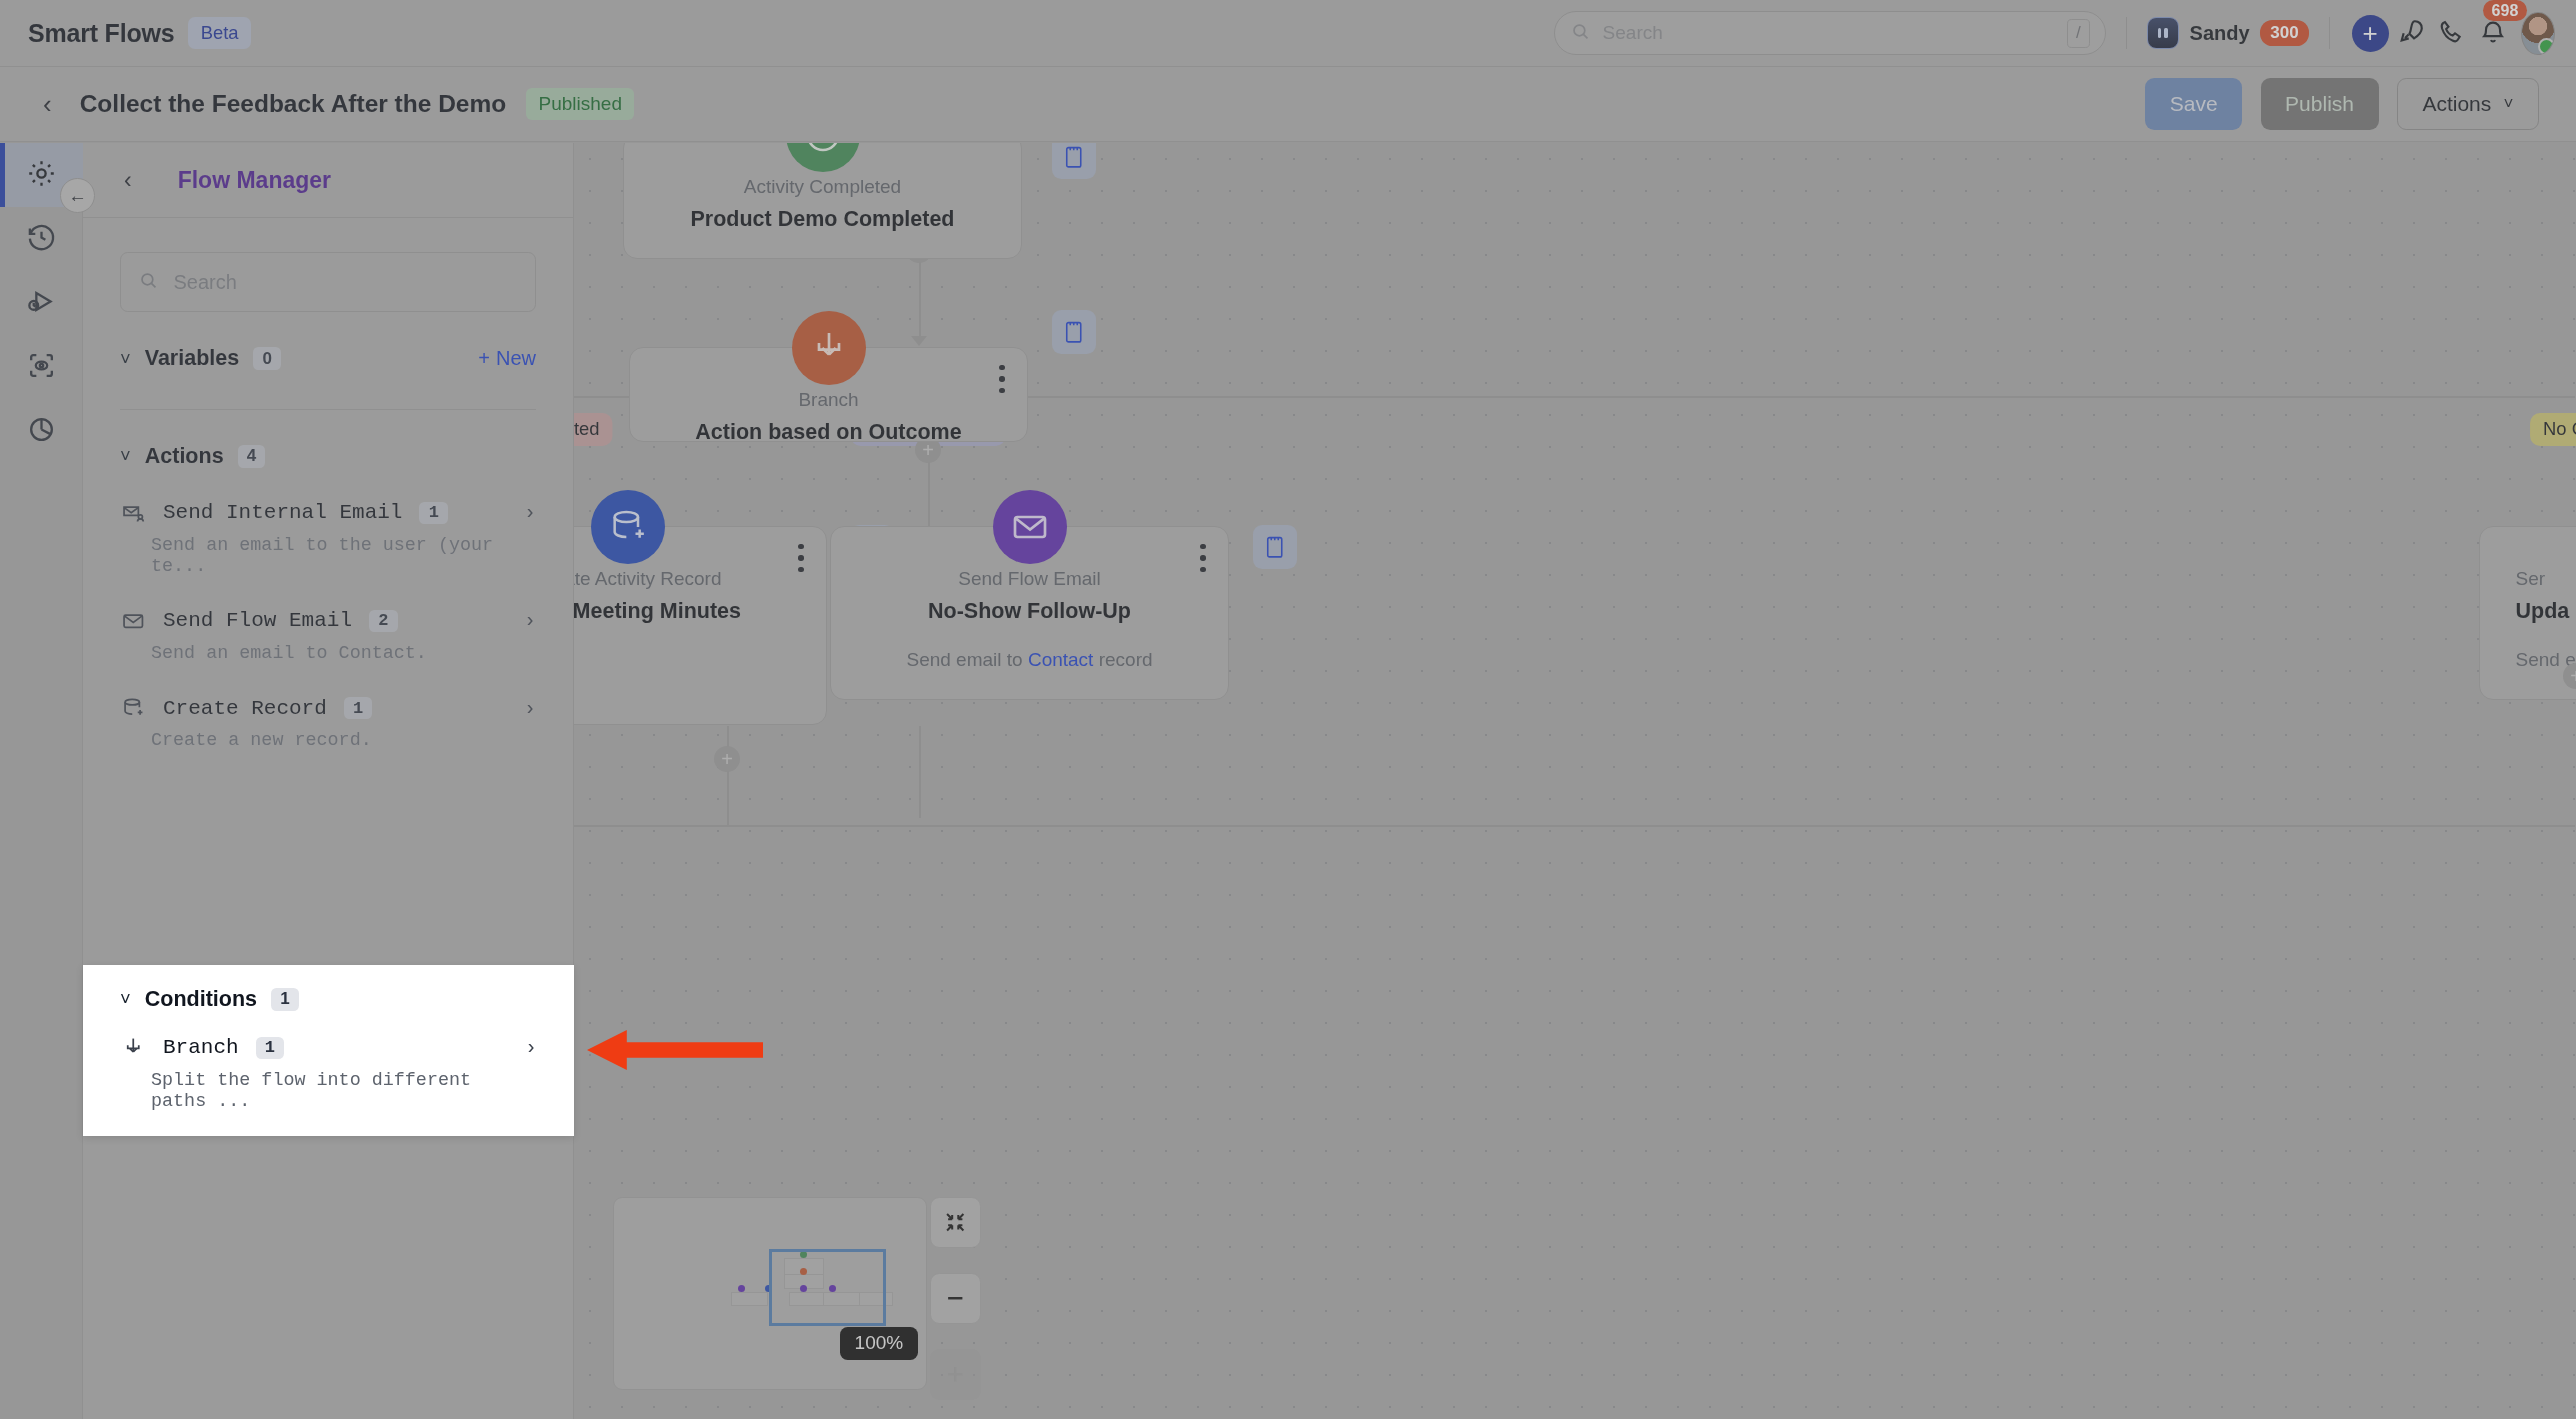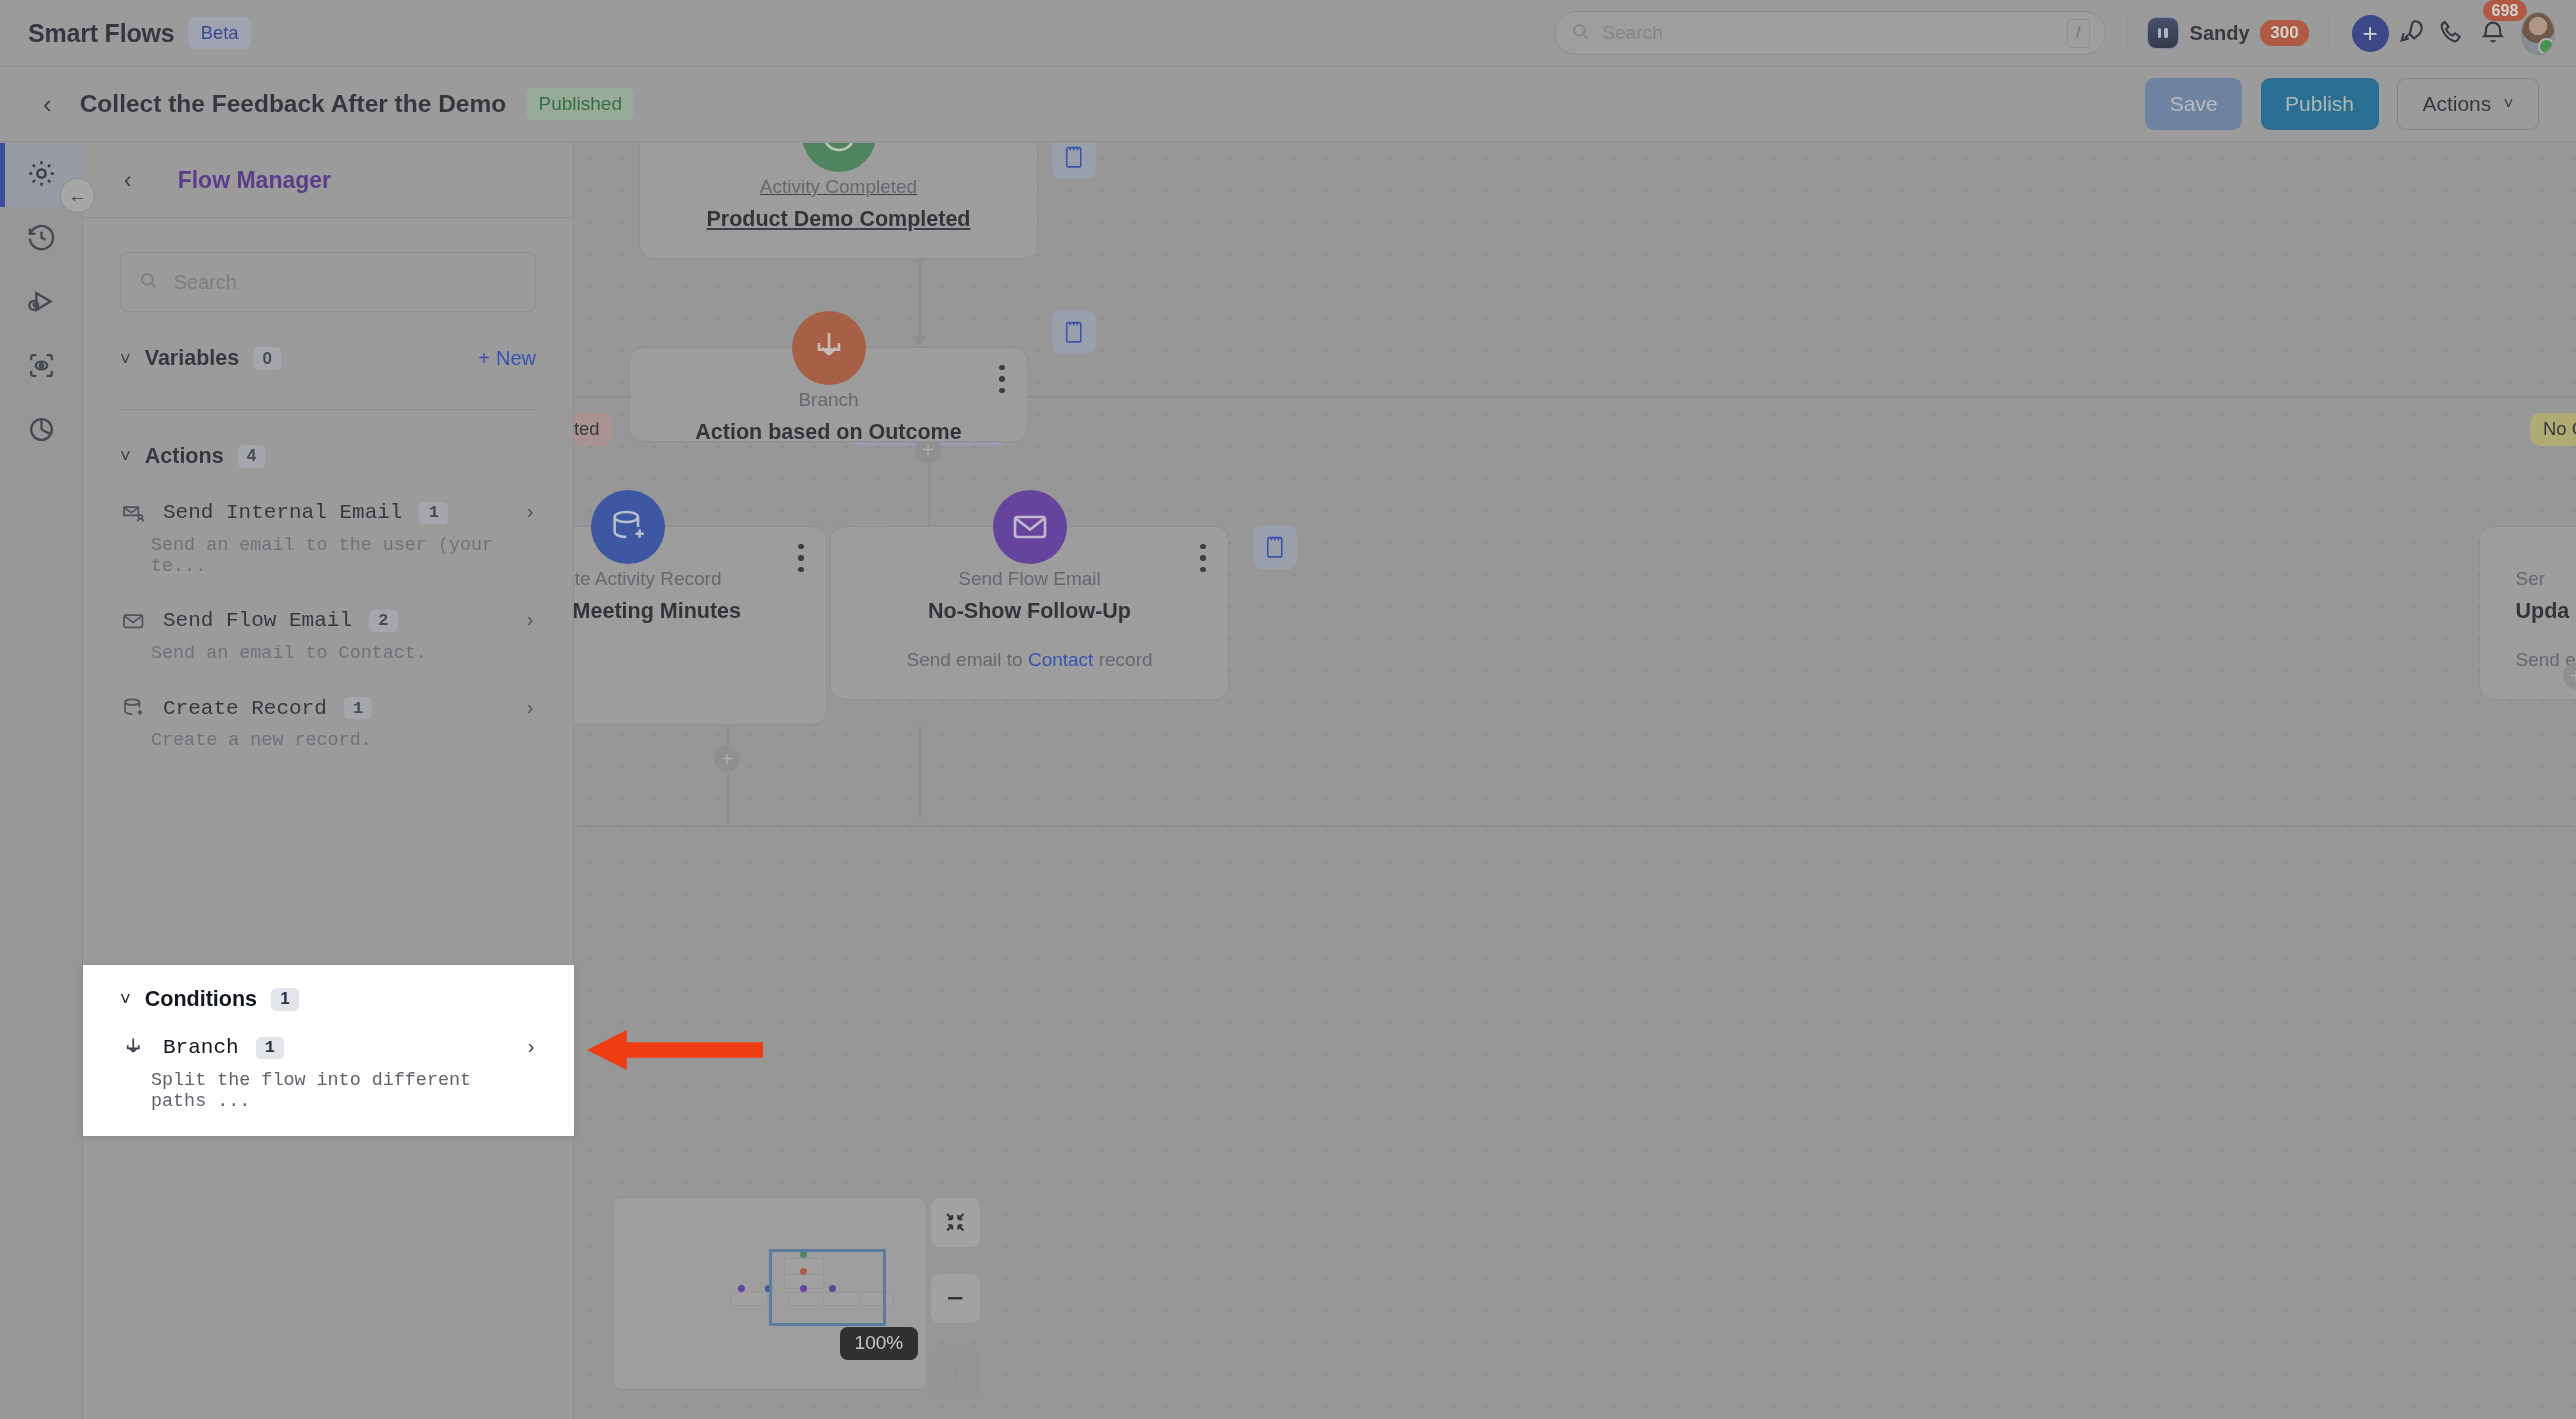--- a/index.html
+++ b/index.html
@@ -82,21 +82,21 @@
   .published{
     margin-left:20px; background:#a9c6ad; color:#14692a; font-size:19px;
     padding:4.6px 12.3px; border-radius:6.1px; font-weight:500;
   }
   .sub-spacer{flex:1;}
   .btn{
     height:52px; border-radius:9.2px; font-size:21px; display:flex; align-items:center;
     justify-content:center; padding:0 24.5px; cursor:pointer; font-weight:500;
   }
   .btn-save{ background:#6a87b7; color:#d8dde6; }
-  .btn-publish{ background:#0369a1; color:#cbd9cd; margin-left:18.4px; }
+  .btn-publish{ background:#737373; color:#cbd9cd; margin-left:18.4px; }
   .btn-actions{
     background:transparent; border:0.8px solid #8c8c8c; color:#13171e;
     margin-left:18.4px; margin-right:37px; gap:12.3px;
   }
   .chev-dn{ font-size:17px; }
 
   
   #rail{
     position:absolute; left:0; top:143px; width:83px; height:1277px;
     background:#a8a8a8; border-right:0.8px solid #9d9d9d; z-index:30;
@@ -264,21 +264,21 @@
 
   <div class="branchlabel" style="left:-46px;top:270px;background:#c4a0a0;"><span>Demo Connected</span></div>
   <div class="branchlabel" style="left:354px;top:270px;background:#a9aac9;"><span>Demo No Show</span></div>
   <div class="branchlabel" style="left:1990px;top:270px;background:#cdc572;"><span>No C</span></div>
 
   <div class="edge v" style="left:354px;top:285px;height:100px;"></div>
   <div class="plusnode" style="left:341px;top:294px;">+</div>
 
   <div class="edge v" style="left:-47px;top:288px;height:0px;"></div>
 
-  <div class="node" style="left:65px;top:-9.2px;text-decoration:underline;">
+  <div class="node" style="left:49px;top:-9.2px;">
     <div class="nodebadge" style="background:#3c8a51;">
       <svg viewBox="0 0 24 24" fill="none" stroke="#e6f0e8" stroke-width="1.6">
         <circle cx="12" cy="12" r="9"></circle>
           <path d="M8 12.2l2.6 2.6L16 9.4"></path>
       </svg>
     </div>
     <div class="kicker">Activity Completed</div>
     <div class="ttl">Product Demo Completed</div>
   </div>
   <div class="noteicon" style="left:478px;top:-7.7px;">

